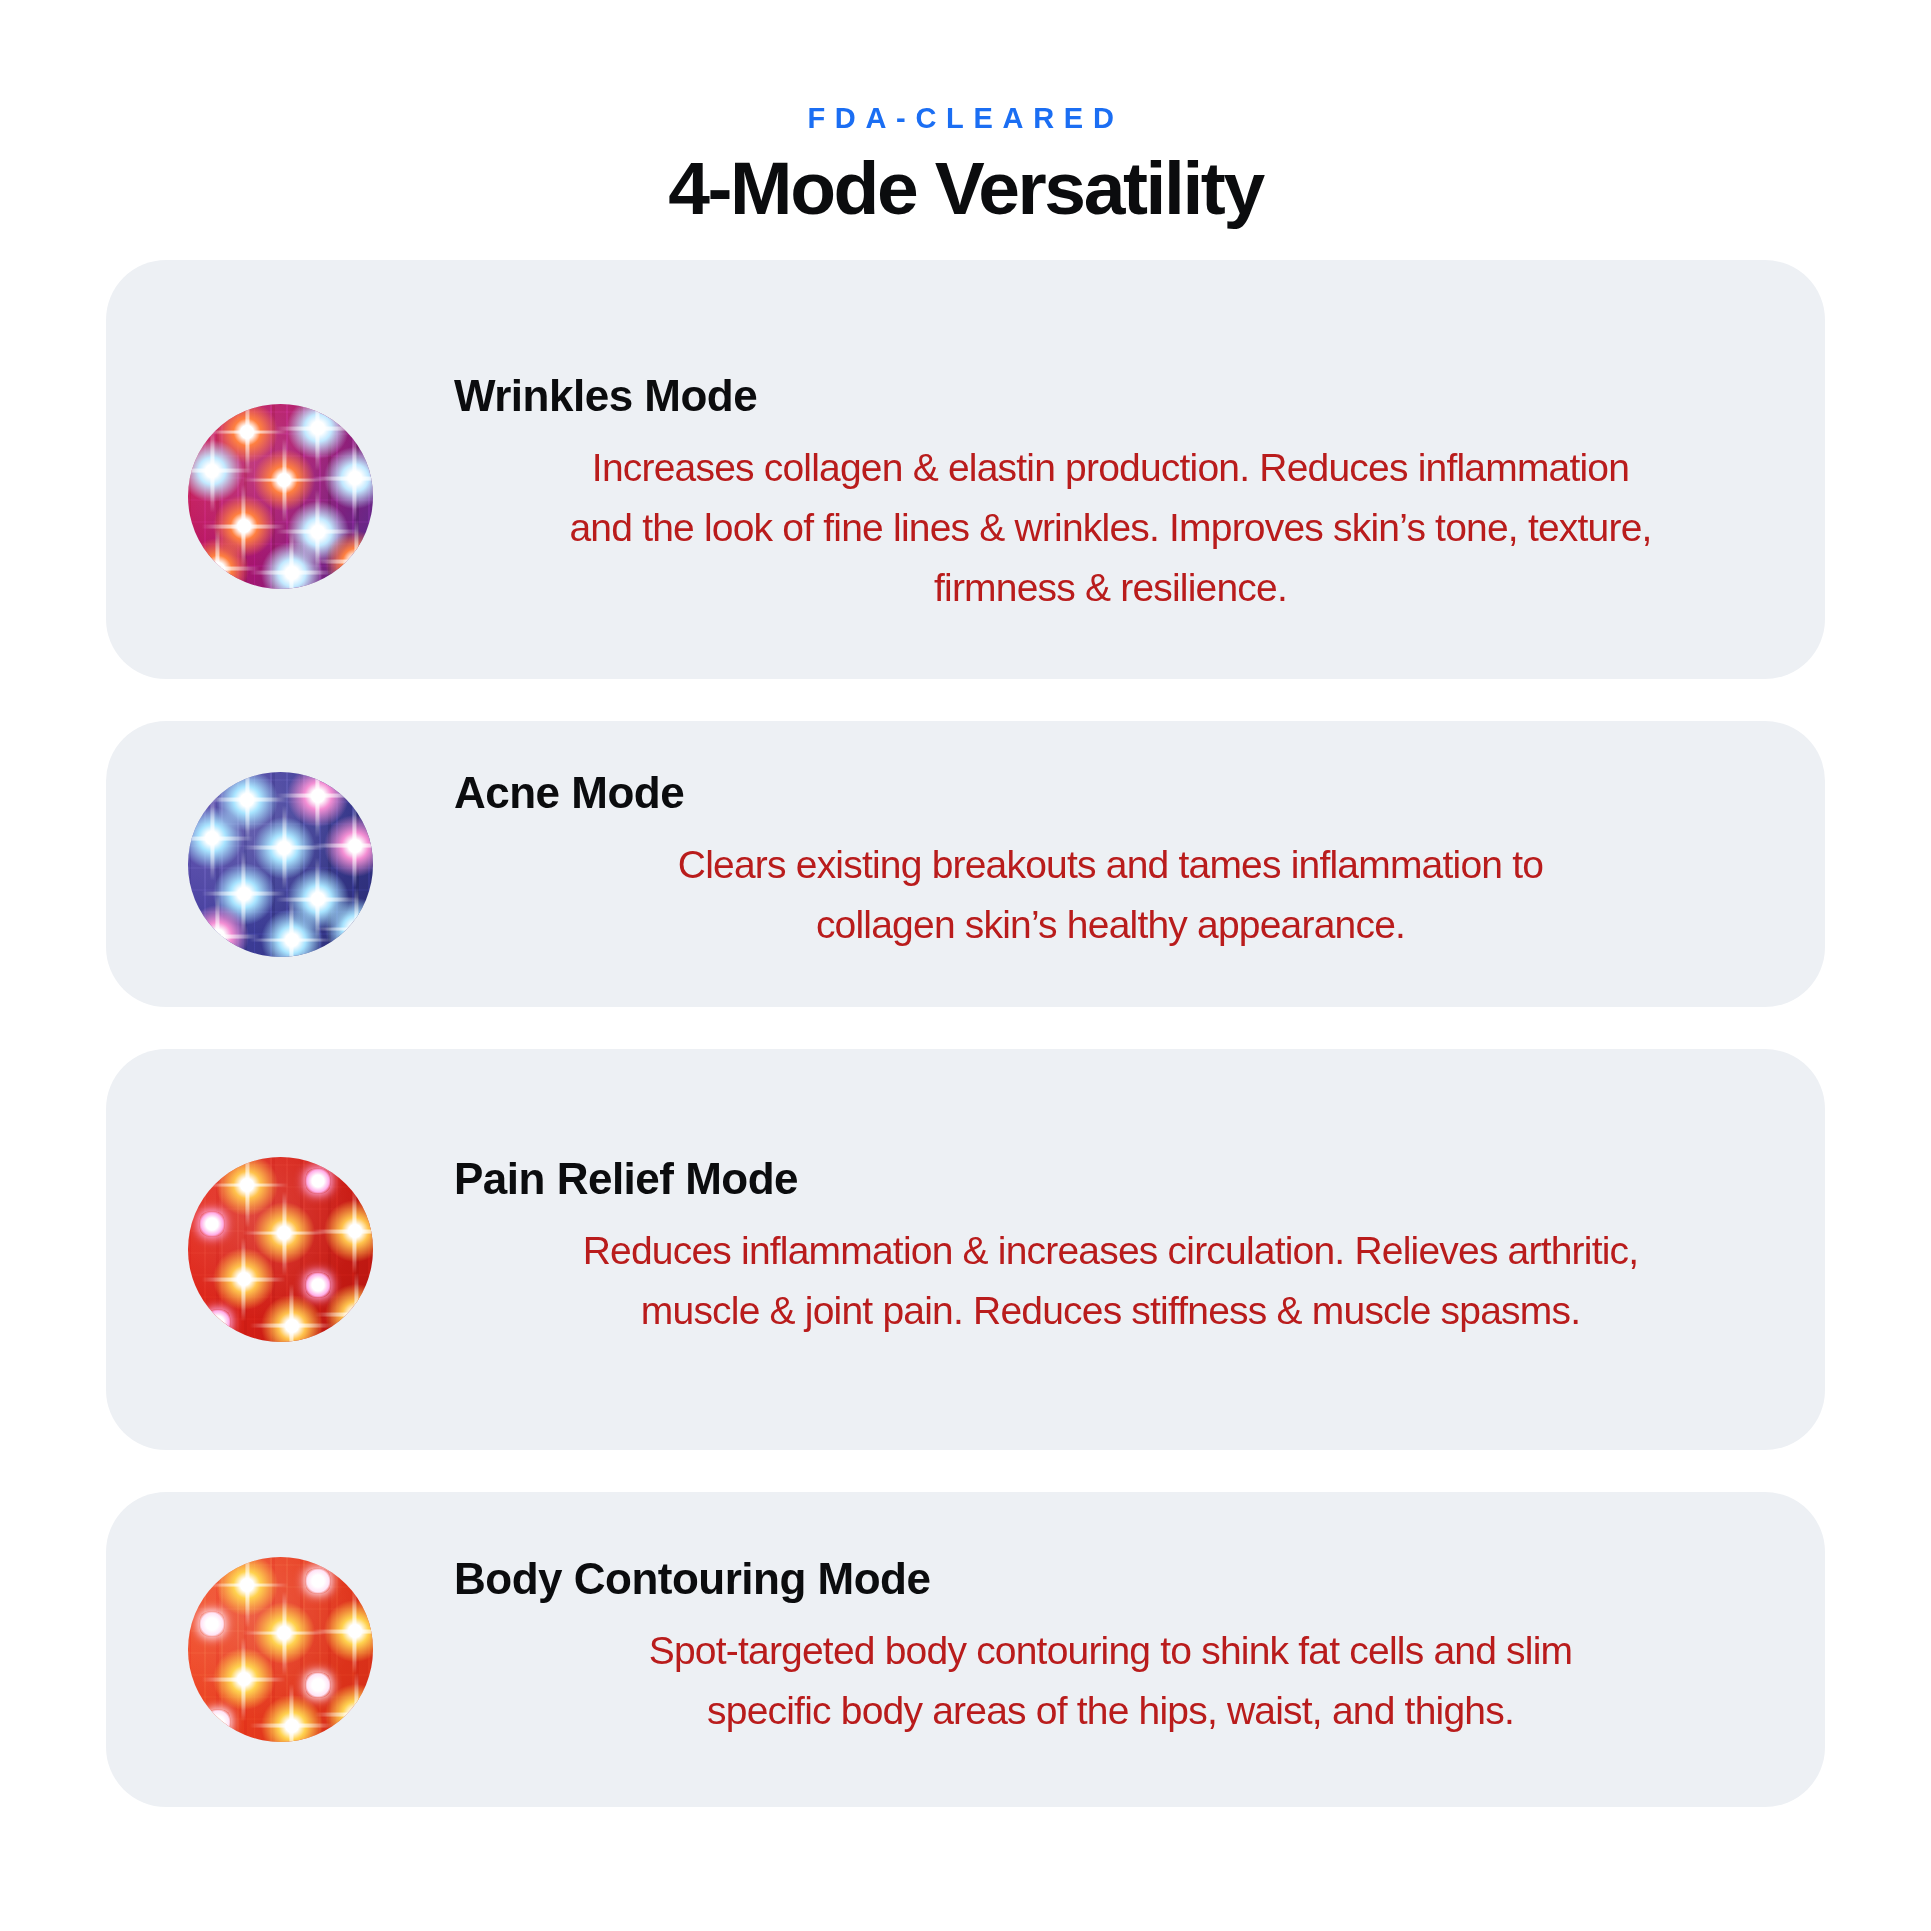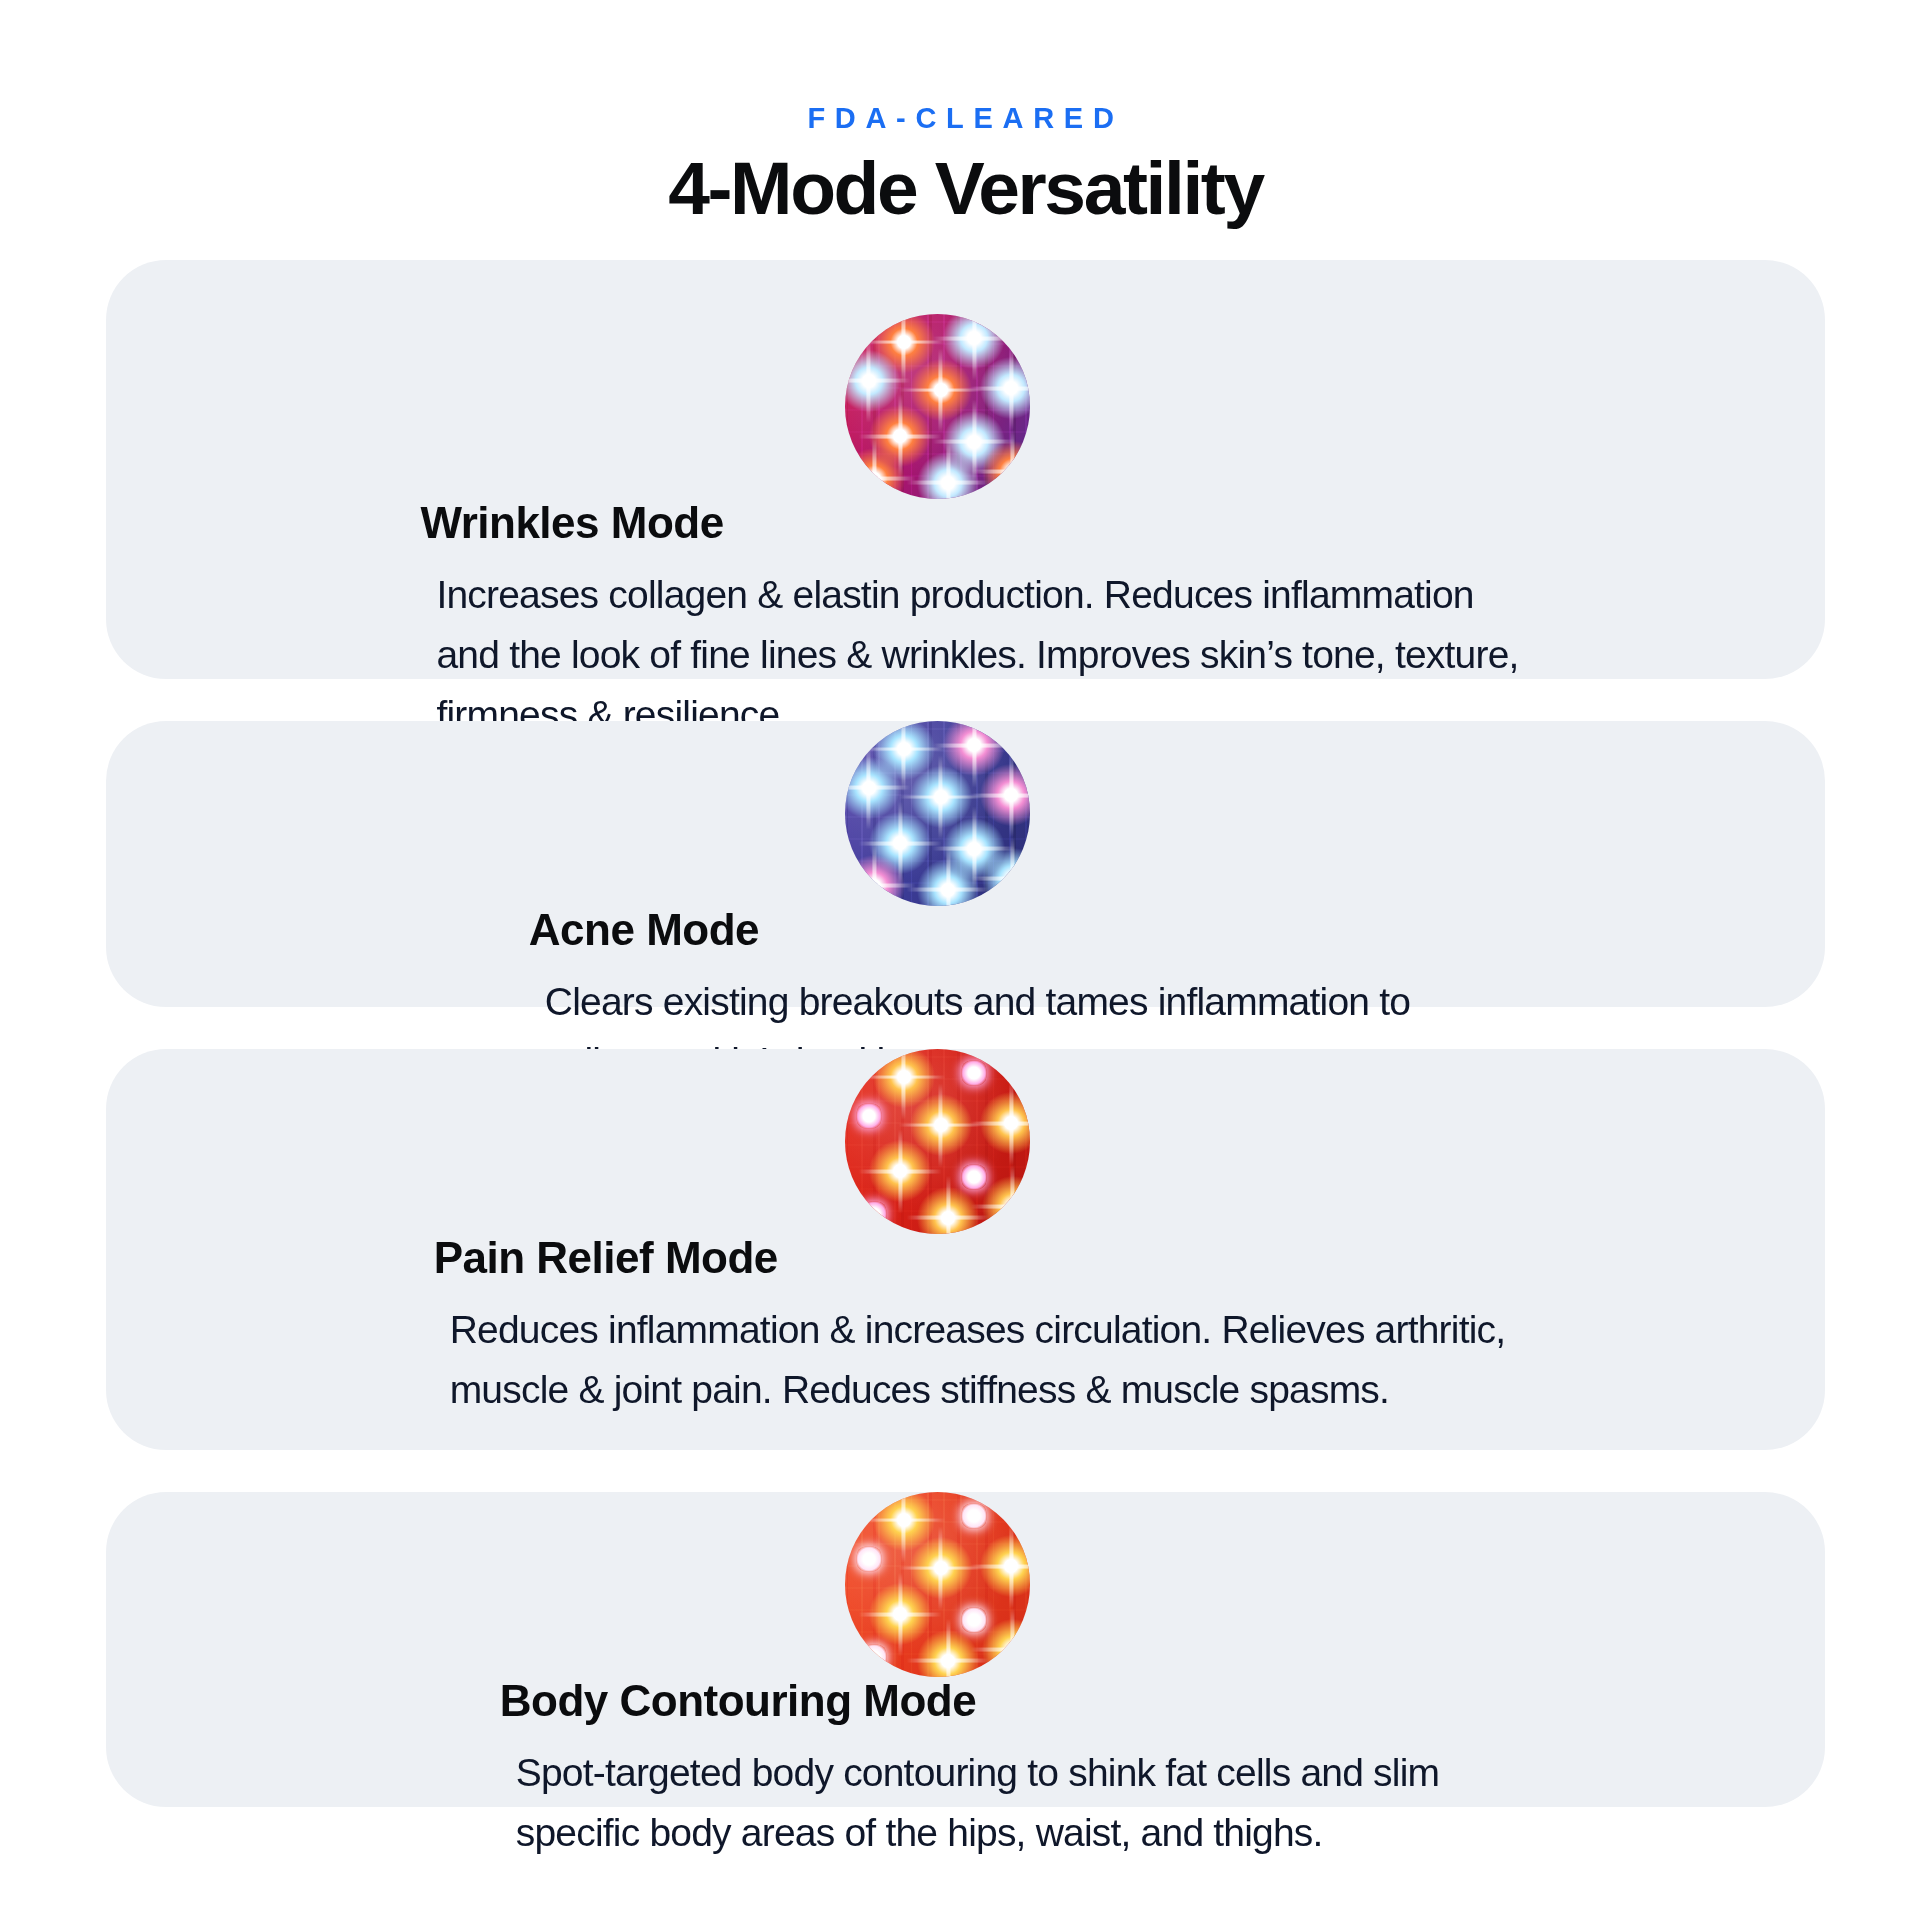--- a/index.html
+++ b/index.html
@@ -19,21 +19,21 @@
     letter-spacing:-2.4px;color:#0b0c0e;line-height:1.05;
   }
   
   .cards{
     margin:33px 106px 0 106px;
     display:flex;flex-direction:column;gap:42px;
   }
   .card{
     background:#edf0f4;border-radius:60px;
     display:flex;align-items:center;
-    padding:0 58px 0 82px;box-sizing:border-box;flex-direction:column;
+    padding:0 58px 0 82px;box-sizing:border-box;
   }
   .card:nth-of-type(1){height:419px;padding-top:54px;}
   .card:nth-of-type(2){height:286px;}
   .card:nth-of-type(3){height:401px;}
   .card:nth-of-type(4){height:315px;}
   
   .photo{
     width:185px;height:185px;flex:0 0 185px;border-radius:50%;
     position:relative;overflow:hidden;margin-right:81px;
   }
@@ -61,22 +61,22 @@
     background:radial-gradient(circle,#ffffff 0 34%,var(--c) 62%,transparent 85%);
     box-shadow:0 0 9.7px 1.9px var(--c);
   }
   
   .text{flex:1;min-width:0;}
   .mode-name{
     margin:0 0 17.4px 0;font-size:44px;font-weight:700;
     letter-spacing:-0.5px;color:#0b0c0e;line-height:1.1;
   }
   .mode-desc{
-    margin:16px;font-size:39px;font-weight:400;color:#0f172a;
-    letter-spacing:-0.8px;line-height:60px;white-space:pre-line;
+    margin:4px;font-size:39px;font-weight:400;color:#b91c1c;
+    letter-spacing:-0.8px;line-height:60px;white-space:pre-line;text-align:center;
   }
 </style>
 </head>
 <body>
 
 <div class="page">
   <div class="header">
     <div class="eyebrow">FDA-CLEARED</div>
     <h1 class="title">4-Mode Versatility</h1>
   </div>

